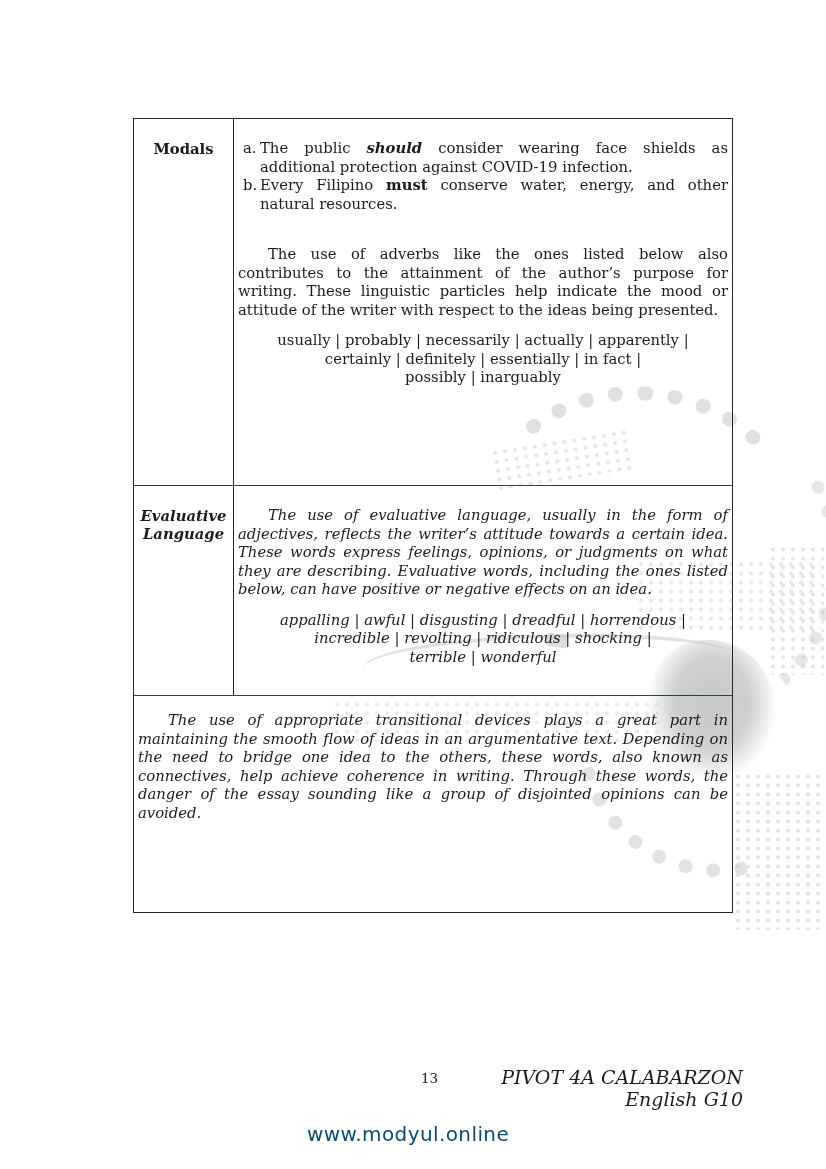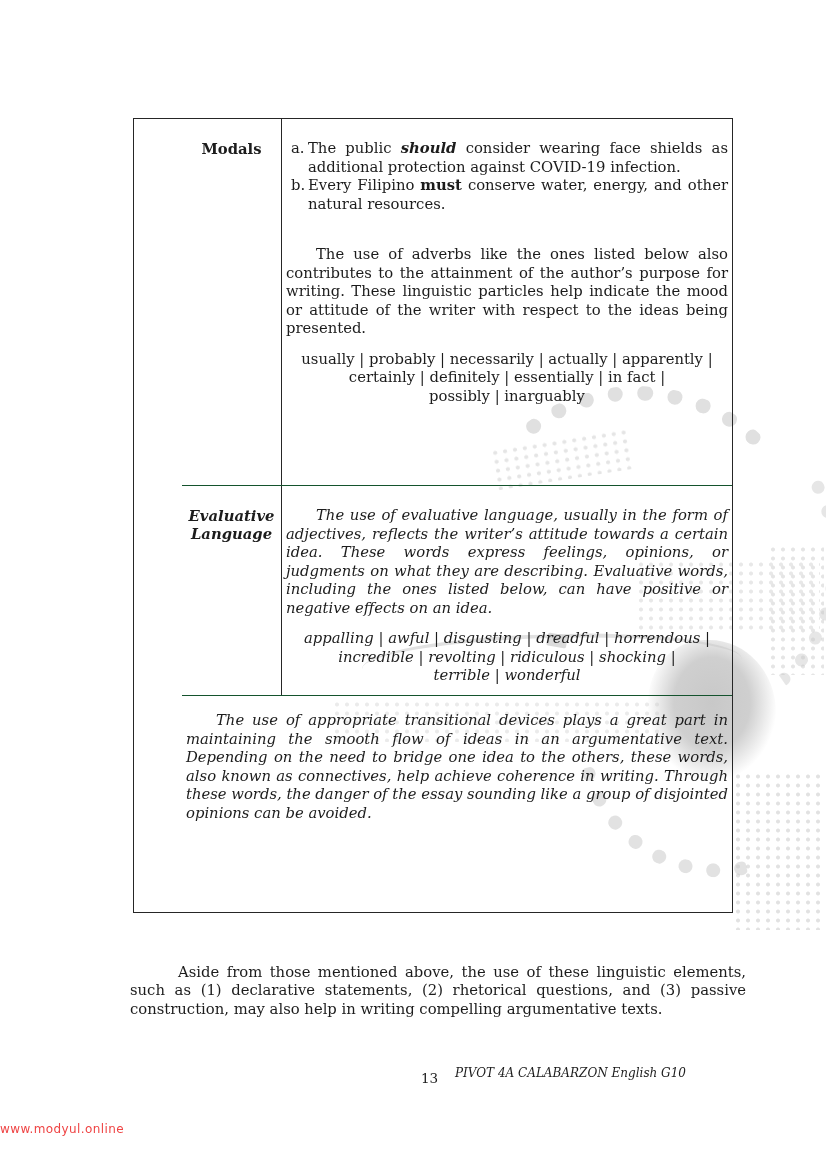--- a/index.html
+++ b/index.html
@@ -38,21 +38,21 @@
     background-size:10px 9px; }
   .sp1 { left:492px; top:438px; width:140px; height:42px; transform:rotate(-9deg); }
   .sp2 { left:332px; top:700px; width:330px; height:42px; opacity:.35; }
   .sp3 { left:733px; top:772px; width:90px; height:158px; opacity:.5; }
   .sp4 { left:768px; top:545px; width:56px; height:130px; }
   .sp5 { left:636px; top:560px; width:184px; height:72px; opacity:.4; }
 
   
   .doc-table {
     position:absolute; left:133px; top:118px; width:600px;
-    border:1px solid #262626; z-index:2; box-sizing:border-box;padding-left:48px;
+    border:1px solid #262626; z-index:2; box-sizing:border-box;
   }
   .trow { display:flex; box-sizing:border-box; }
   .trow + .trow { border-top:1px solid #14532d;font-style:italic; }
   .cell-label {
     flex:0 0 100px; width:100px; box-sizing:border-box;
     border-right:1px solid #262626;
     text-align:center; font-weight:bold; font-size:14.8px; line-height:18px;
     padding:21px 2px 0 2px;
   }
   .trow-transitions .cell-label { padding-top:16px; }
@@ -75,27 +75,27 @@
   .closing {
     position:absolute; left:130px; top:948px; width:616px; z-index:2;
     font-size:14.8px; line-height:18.5px; text-align:justify; text-indent:48px;
   }
   .footer-page {
     position:absolute; left:421px; top:1070px; z-index:2;
     font-size:13.5px;
   }
   .footer-edition {
     position:absolute; left:455px; top:1066px; width:288px; z-index:2;
-    text-align:left; font-style:italic; font-size:12px;
+    text-align:right; font-style:italic; font-size:19px;
   }
   .site-watermark {
     position:absolute; left:0; right:10px; top:1122px; z-index:1;
-    text-align:left;
+    text-align:center;
     font-family:"DejaVu Sans", "Liberation Sans", sans-serif;
-    font-size:12px; color:#ef4444; letter-spacing:.4px;
+    font-size:20px; color:#0c4a6e; letter-spacing:.4px;
   }
 </style>
 </head>
 <body>
 
 <div class="page">
 
   <div class="stamp">
     <div class="arc arc1"></div>
     <div class="arc arc1b"></div>
@@ -141,20 +141,19 @@
     </div>
 
     <div class="trow trow-transitions" style="height:217px;">
       <div class="cell-body">
         <p class="para">The use of appropriate transitional devices plays a great part in maintaining the smooth flow of ideas in an argumentative text. Depending on the need to bridge one idea to the others, these words, also known as connectives, help achieve coherence in writing. Through these words, the danger of the essay sounding like a group of disjointed opinions can be avoided.</p>
       </div>
     </div>
 
   </div>
 
-  <p class="closing">Aside from those mentioned above, the use of these linguistic elements, such as (1) declarative statements, (2) rhetorical questions, and (3) passive construction, may also help in writing compelling argumentative texts.</p>
 
   <div class="footer-page">13</div>
   <div class="footer-edition">PIVOT 4A CALABARZON English G10</div>
 
   <div class="site-watermark">www.modyul.online</div>
 
 </div>
 
 </body></html>

